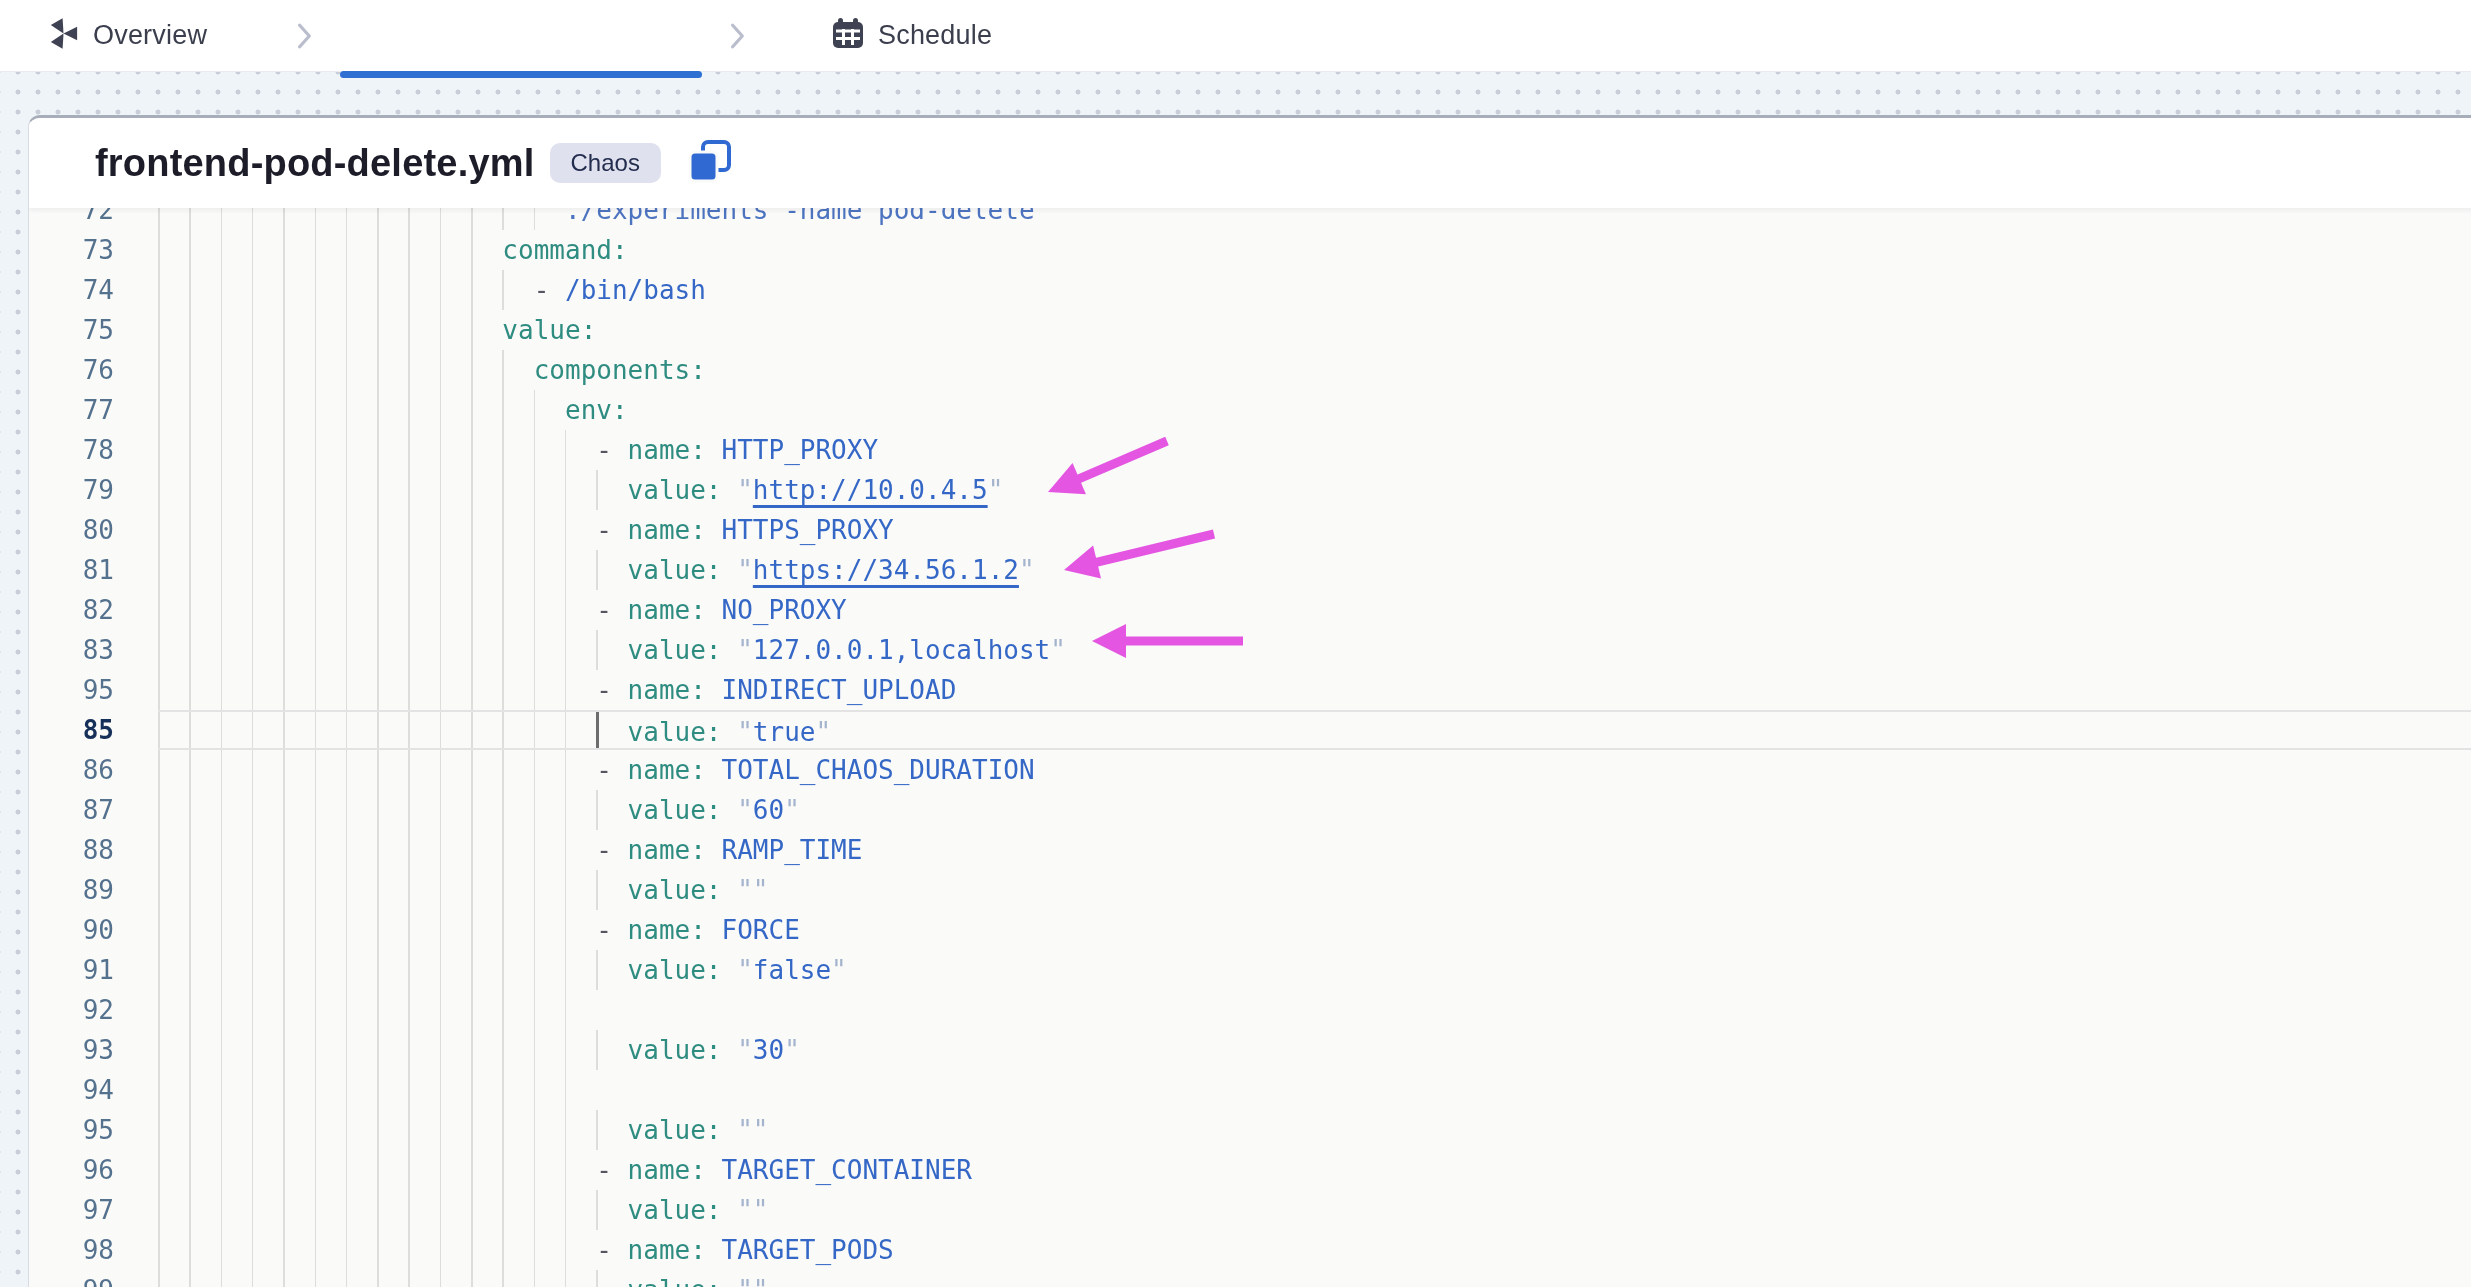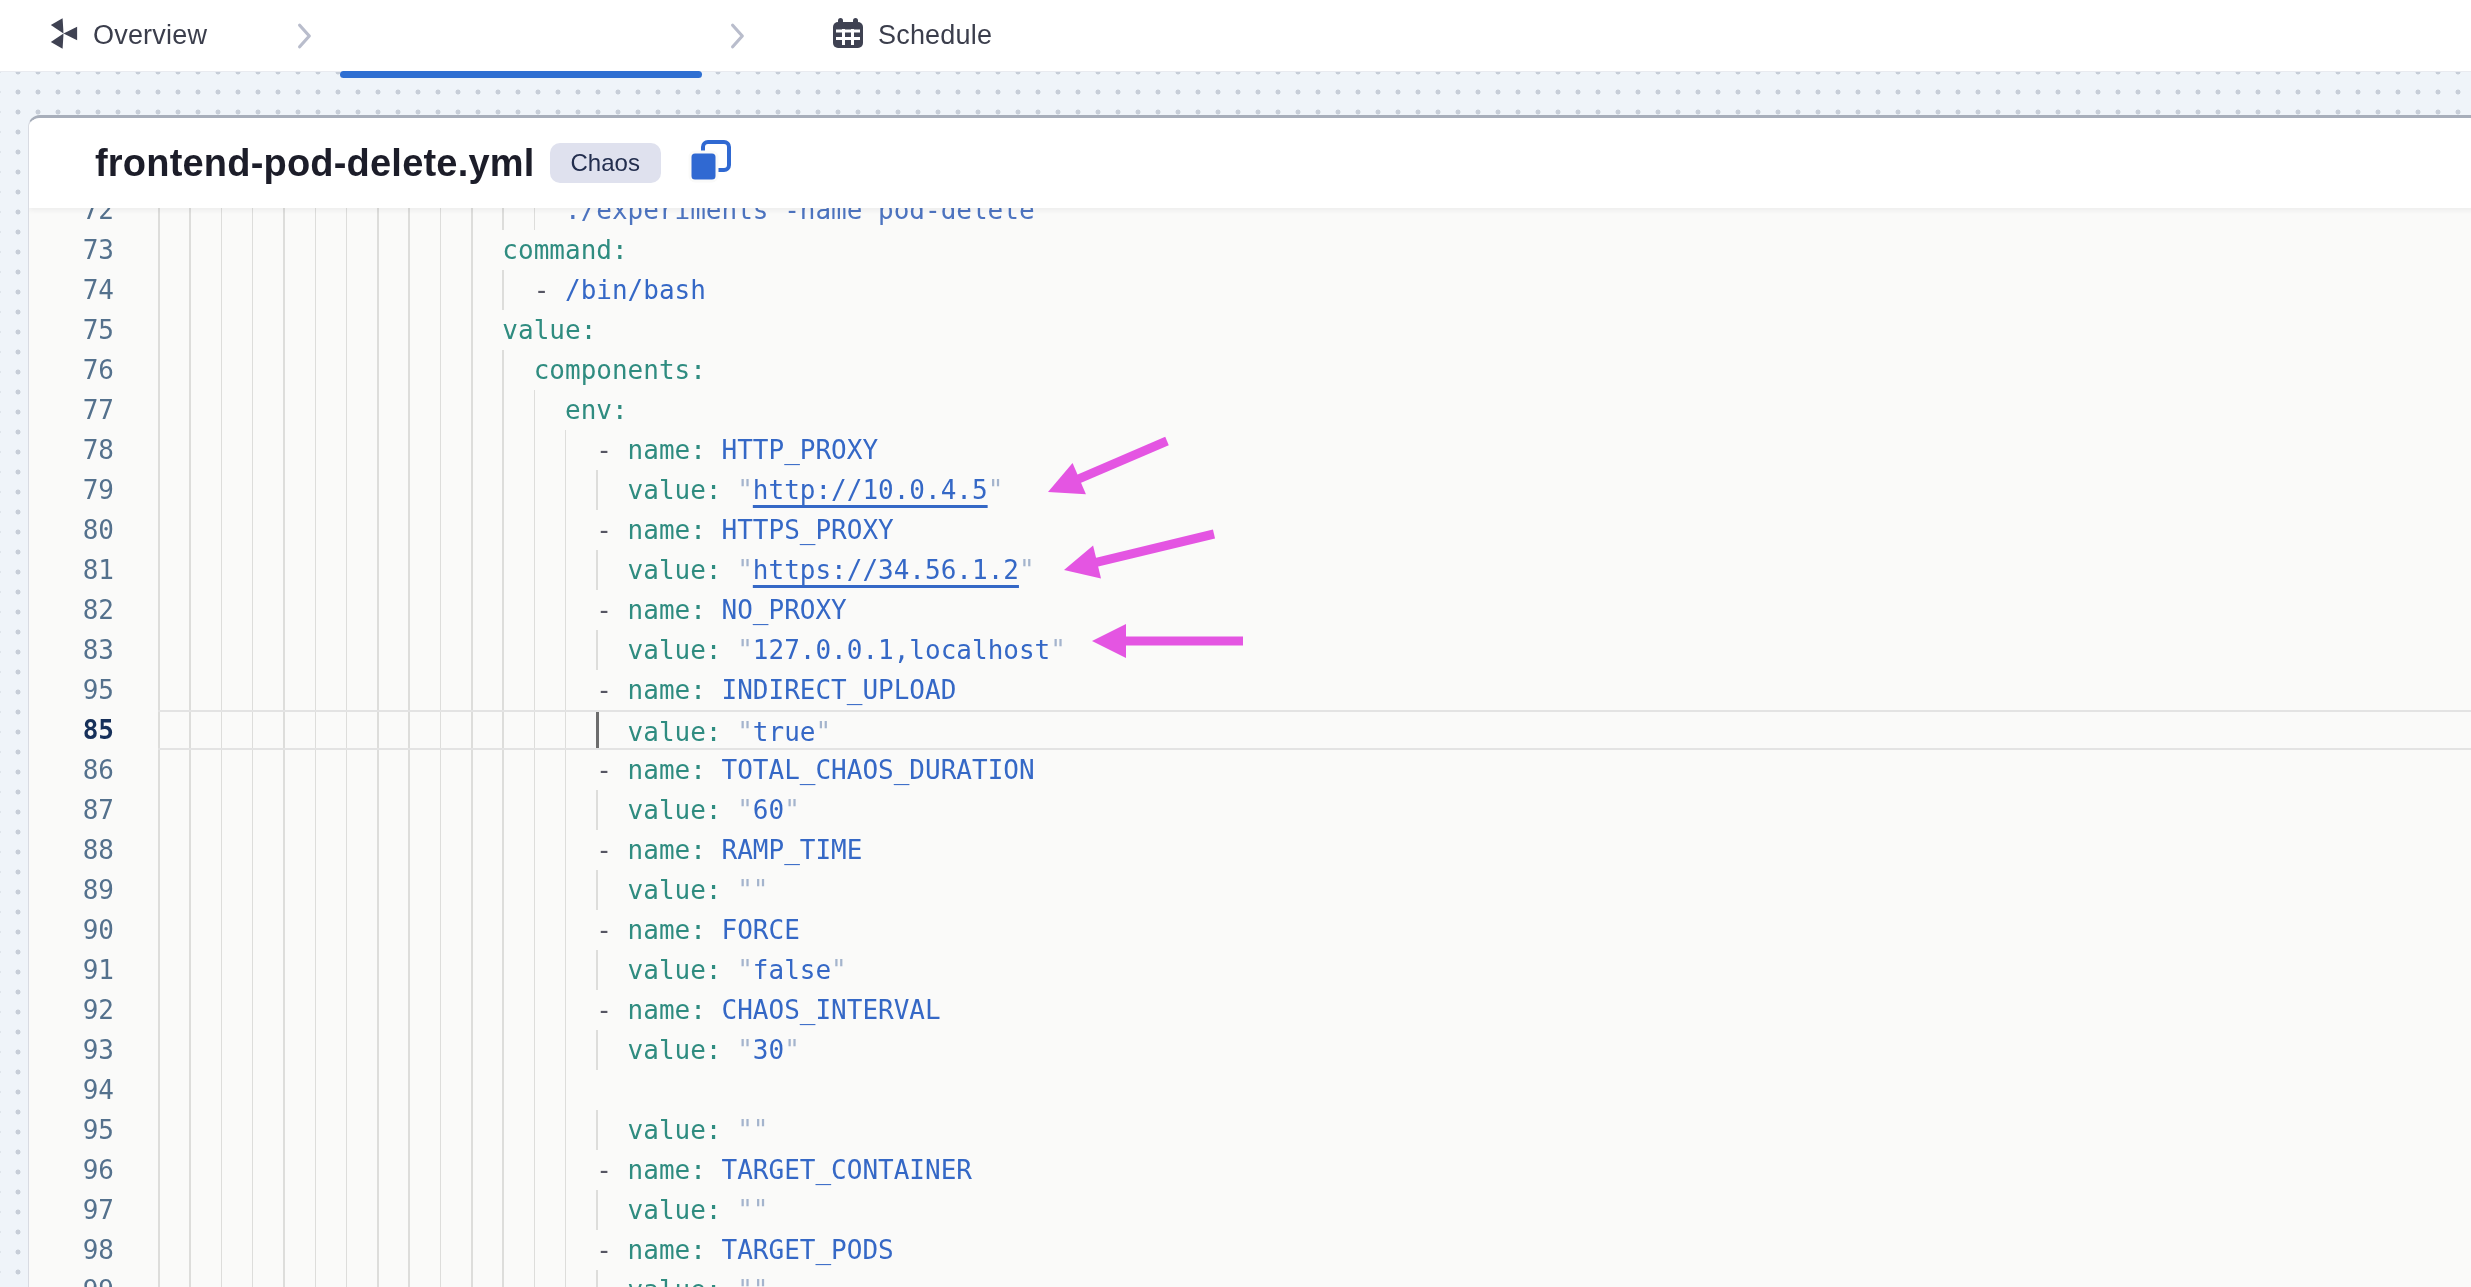--- a/index.html
+++ b/index.html
@@ -536,21 +536,20 @@
           <div class="iguide" style="left: 8ch;"></div>
           <div class="iguide" style="left: 10ch;"></div>
           <div class="iguide" style="left: 12ch;"></div>
           <div class="iguide" style="left: 14ch;"></div>
           <div class="iguide" style="left: 16ch;"></div>
           <div class="iguide" style="left: 18ch;"></div>
           <div class="iguide" style="left: 20ch;"></div>
           <div class="iguide" style="left: 22ch;"></div>
           <div class="iguide" style="left: 24ch;"></div>
           <div class="iguide" style="left: 26ch;"></div>
-          <div class="line-text" style="left: 28ch;"><span class="tok-dash">- </span><span class="tok-key">name:</span><span class="tok-sp"> </span><span class="tok-val">CHAOS_INTERVAL</span></div>
         </div>
       </div>
       <div class="code-row" style="top: 822px;">
         <div class="gutter-num">93</div>
         <div class="row-content">
           <div class="iguide" style="left: 0ch;"></div>
           <div class="iguide" style="left: 2ch;"></div>
           <div class="iguide" style="left: 4ch;"></div>
           <div class="iguide" style="left: 6ch;"></div>
           <div class="iguide" style="left: 8ch;"></div>

